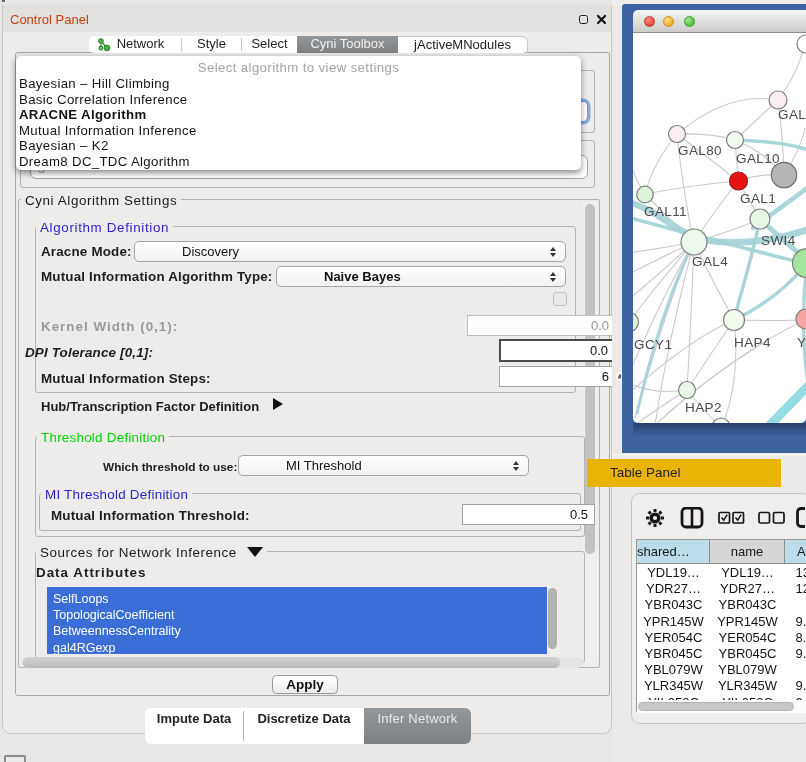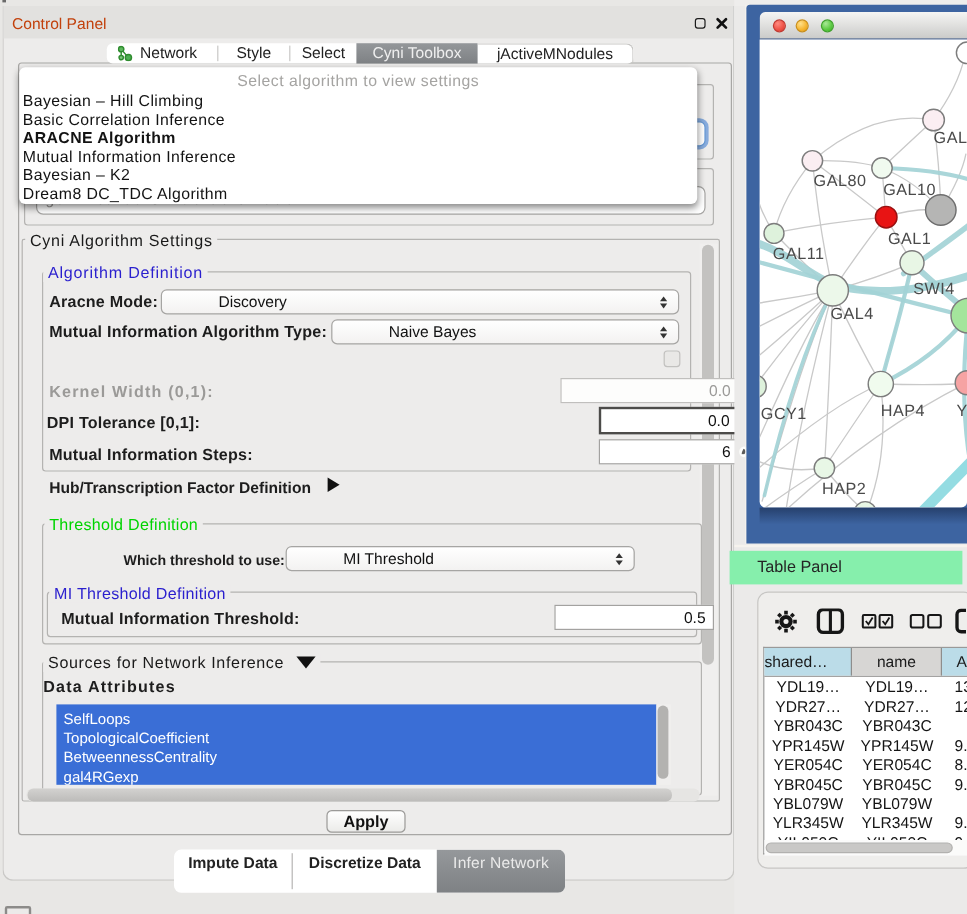--- a/index.html
+++ b/index.html
@@ -76,34 +76,34 @@
   <div class="lbl abs" style="left:38px;top:239px;">Aracne Mode:</div>
   <div class="combo" style="left:131px;top:236px;width:432px;height:21px;">
       <span class="tx">Discovery</span>
       <span class="stepper">
         <span class="up"></span>
         <span class="dn"></span>
       </span>
     </div>
 
   <div class="lbl abs" style="left:38px;top:264px;">Mutual Information Algorithm Type:</div>
-  <div class="combo" style="left:273px;top:261px;width:290px;height:21px;">
+  <div class="combo" style="left:273px;top:261px;width:290px;height:21px;font-weight:bold;">
       <span class="tx">Naive Bayes</span>
       <span class="stepper">
         <span class="up"></span>
         <span class="dn"></span>
       </span>
     </div>
 
   <div class="abs" style="left:550px;top:287px;width:14px;height:14px;background:#e9e8e6;border:1px solid #c2c1bf;border-radius:3px;"></div>
 
   <div class="lbl abs dis" style="left:38px;top:314px;letter-spacing:1px;">Kernel Width (0,1):</div>
   <div class="tfield" style="left:420px;top:310px;width:149px;height:21px;color:#9b9a98;border-color:#c0bfbd;background:#fdfdfc;">0.0</div>
 
-  <div class="lbl abs" style="left:36px;top:340px;">DPI Tolerance [0,1]:</div>
+  <div class="lbl abs" style="left:22px;top:340px;font-style:italic;">DPI Tolerance [0,1]:</div>
   <div class="tfield" style="left:452px;top:334px;width:117px;height:23px;border:2px solid #4c4b49;line-height:19px;">0.0</div>
 
   <div class="lbl abs" style="left:38px;top:366px;">Mutual Information Steps:</div>
   <div class="tfield" style="left:452px;top:361px;width:117px;height:21px;">6</div>
 
   <div class="lbl abs" style="left:38px;top:394px;font-size:13px;letter-spacing:0;">Hub/Transcription Factor Definition</div>
   <div class="abs" style="left:270px;top:393px;width:0;height:0;border-top:6.5px solid transparent;border-bottom:6.5px solid transparent;border-left:10px solid #111;"></div>
 
   <div class="gbox" style="left:32px;top:431px;width:550px;height:101px;"></div>
   <div class="gtitle" style="left:34px;top:425px;color:#00d400;">Threshold Definition</div>
@@ -238,21 +238,21 @@
         <text x="1" y="316" font-size="13.5" letter-spacing="0.4" fill="#4a4a4a">GCY1</text>
         <text x="101" y="314" font-size="13.5" letter-spacing="0.4" fill="#4a4a4a">HAP4</text>
         <text x="164" y="314" font-size="13.5" letter-spacing="0.4" fill="#4a4a4a">YEL</text>
         <text x="52" y="379" font-size="13.5" letter-spacing="0.4" fill="#4a4a4a">HAP2</text>
       </svg>
   </div>
   <div class="abs" style="left:11px;top:419px;width:173px;height:14px;background:linear-gradient(rgba(10,20,45,0.45),rgba(10,20,45,0));"></div>
 </div>
 
 <div class="abs" style="left:612px;top:454px;width:194px;height:2px;background:#f6f3ee;"></div>
-<div class="abs" style="left:608px;top:459px;width:194px;height:28px;background:#86efac;">
+<div class="abs" style="left:587px;top:459px;width:194px;height:28px;background:#eab308;">
   <div class="abs" style="left:23px;top:6px;font-size:13.5px;color:#242424;">Table Panel</div>
 </div>
 
 <div class="abs" style="left:631px;top:493px;width:181px;height:231px;background:#efeeec;border:1px solid #c7c6c4;border-radius:9px;overflow:hidden;">
 
   <svg class="abs" style="left:13px;top:13px;" width="160" height="24" viewBox="0 0 160 24">
     <g fill="none" stroke="#161616">
 
       <g transform="translate(10,11)">
         <g stroke-width="3">

